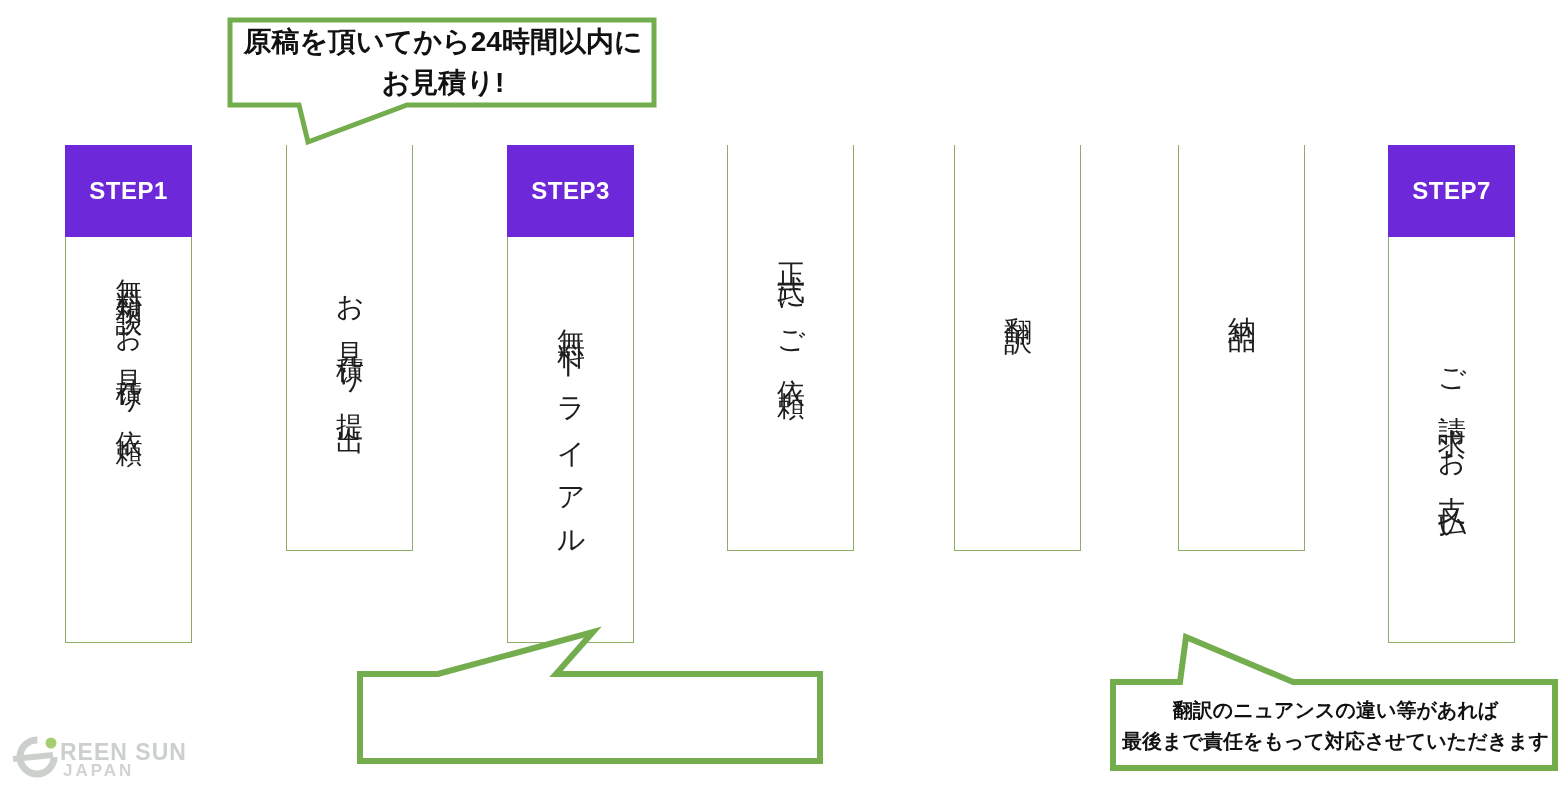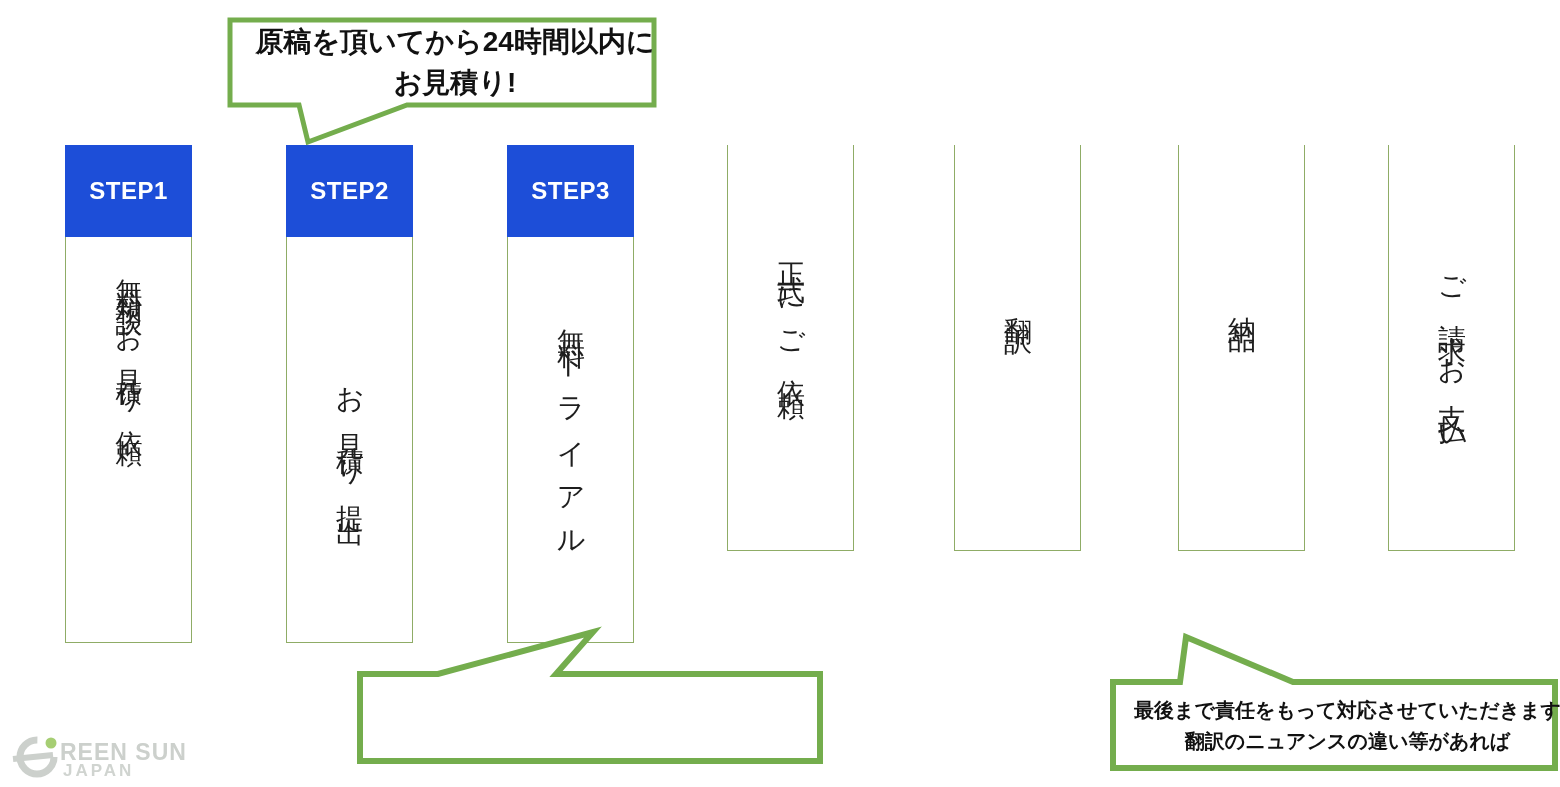--- a/index.html
+++ b/index.html
@@ -10,21 +10,21 @@
     height: 787px;
     background: #ffffff;
     overflow: hidden;
     font-family: "Liberation Sans", sans-serif;
   }
 
   
   .col { position: absolute; top: 145px; width: 127px; height: 498px; }
   .col-header {
     width: 127px; height: 92px;
-    background: #1d4ed8;
+    background: #6d28d9;
     display: flex; align-items: center; justify-content: center;
   }
   .col-header span {
     color: #ffffff; font-weight: bold; font-size: 24px; letter-spacing: 0.5px;
   }
   .col-body {
     width: 127px; height: 406px;
     background: #ffffff;
     border: 1px solid #8fac66; border-top: none;
     display: flex; justify-content: center; align-items: center;
@@ -47,21 +47,21 @@
   .c5 .vtext { transform: translateY(-44px); letter-spacing: 9px; }
   .c6 .vtext { transform: translateY(-44px); letter-spacing: 9px; }
   .c7 .vtext { transform: translateY(6px); letter-spacing: 12px; }
 
   
   .bubble-svg { position: absolute; overflow: visible; z-index: 5; }
   .bubble-svg path { fill: #ffffff; stroke-linejoin: miter; }
   .bubble-text {
     position: absolute; z-index: 6;
     color: #111111; font-weight: bold; text-align: center;
-    display: flex; flex-direction: column; justify-content: center; align-items: center; margin-left: 12px;
+    display: flex; flex-direction: column; justify-content: center; align-items: center;
   }
   .bt-top    { left: 232px; top: 20px;  width: 422px; height: 84px; font-size: 28px; line-height: 41px; }
   .bt-bleft  { left: 368px; top: 678px; width: 446px; height: 81px; font-size: 26px; }
   .bt-bright { left: 1121px; top: 686px; width: 429px; height: 80px; font-size: 20px; line-height: 31px; }
 
   
   .logo { position: absolute; left: 12px; top: 728px; display: flex; align-items: flex-start; z-index: 2; }
   .logo-mark { width: 52px; height: 56px; }
   .logo-text { margin-left: -4px; margin-top: 12px; }
   .logo-row1 { color: #ccd0cc; font-weight: bold; font-size: 23px; letter-spacing: 1px; line-height: 24px; }
@@ -74,23 +74,20 @@
 
   <div class="col c1" style="left:65px">
     <div class="col-header">
         <span>STEP1</span>
       </div>
     <div class="col-body">
         <span class="vtext">無料相談・お見積り依頼</span>
       </div>
   </div>
   <div class="col c2" style="left:286px">
-    <div class="col-header">
-        <span>STEP2</span>
-      </div>
     <div class="col-body">
         <span class="vtext">お見積り提出</span>
       </div>
   </div>
   <div class="col c3" style="left:507px">
     <div class="col-header">
         <span>STEP3</span>
       </div>
     <div class="col-body">
         <span class="vtext">無料トライアル</span>
@@ -105,20 +102,23 @@
     <div class="col-body">
         <span class="vtext">翻訳</span>
       </div>
   </div>
   <div class="col c6" style="left:1178px">
     <div class="col-body">
         <span class="vtext">納品</span>
       </div>
   </div>
   <div class="col c7" style="left:1388px">
+    <div class="col-header">
+        <span>STEP7</span>
+      </div>
     <div class="col-body">
         <span class="vtext">ご請求・お支払い</span>
       </div>
   </div>
 
   <svg class="bubble-svg" style="left:225px;top:13px;width:440px;height:138px" viewBox="225 13 440 138">
     <path d="M 230 20 H 654 V 105 H 407 L 308 142 L 299 105 H 230 Z" stroke="#74ad4d" stroke-width="5"></path>
   </svg>
   <div class="bubble-text bt-top">
     <span>原稿を頂いてから24時間以内に</span>
@@ -126,22 +126,22 @@
   </div>
 
   <svg class="bubble-svg" style="left:353px;top:625px;width:475px;height:145px" viewBox="353 625 475 145">
     <path d="M 360 674 H 438 L 593 632 L 556 674 H 820 V 761 H 360 Z" stroke="#74ad4d" stroke-width="6"></path>
   </svg>
 
   <svg class="bubble-svg" style="left:1106px;top:630px;width:454px;height:145px" viewBox="1106 630 454 145">
     <path d="M 1113 682 H 1180 L 1186 637 L 1293 682 H 1555 V 768 H 1113 Z" stroke="#74ad4d" stroke-width="6"></path>
   </svg>
   <div class="bubble-text bt-bright">
+    <span>翻訳のニュアンスの違い等があれば</span>
     <span>最後まで責任をもって対応させていただきます</span>
-    <span>翻訳のニュアンスの違い等があれば</span>
   </div>
 
   <div class="logo">
     <svg class="logo-mark" viewBox="0 0 52 56">
       <circle cx="25" cy="29" r="17" fill="none" stroke="#ccd0cc" stroke-width="7" stroke-dasharray="80 27"></circle>
       <line x1="1" y1="31" x2="41" y2="27" stroke="#ccd0cc" stroke-width="6"></line>
       <circle cx="39" cy="15" r="5.5" fill="#a6ce73"></circle>
     </svg>
     <div class="logo-text">
       <div class="logo-row1">REEN SUN</div>

